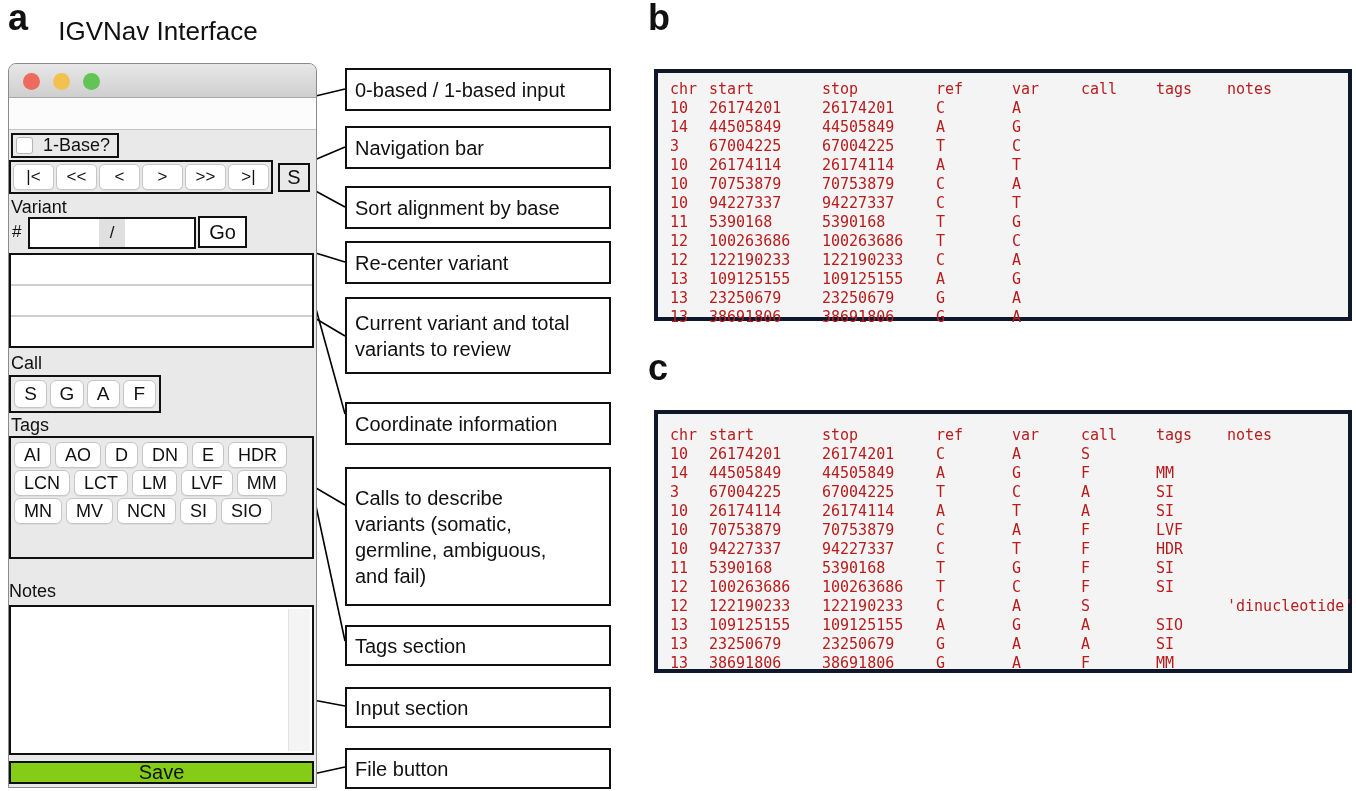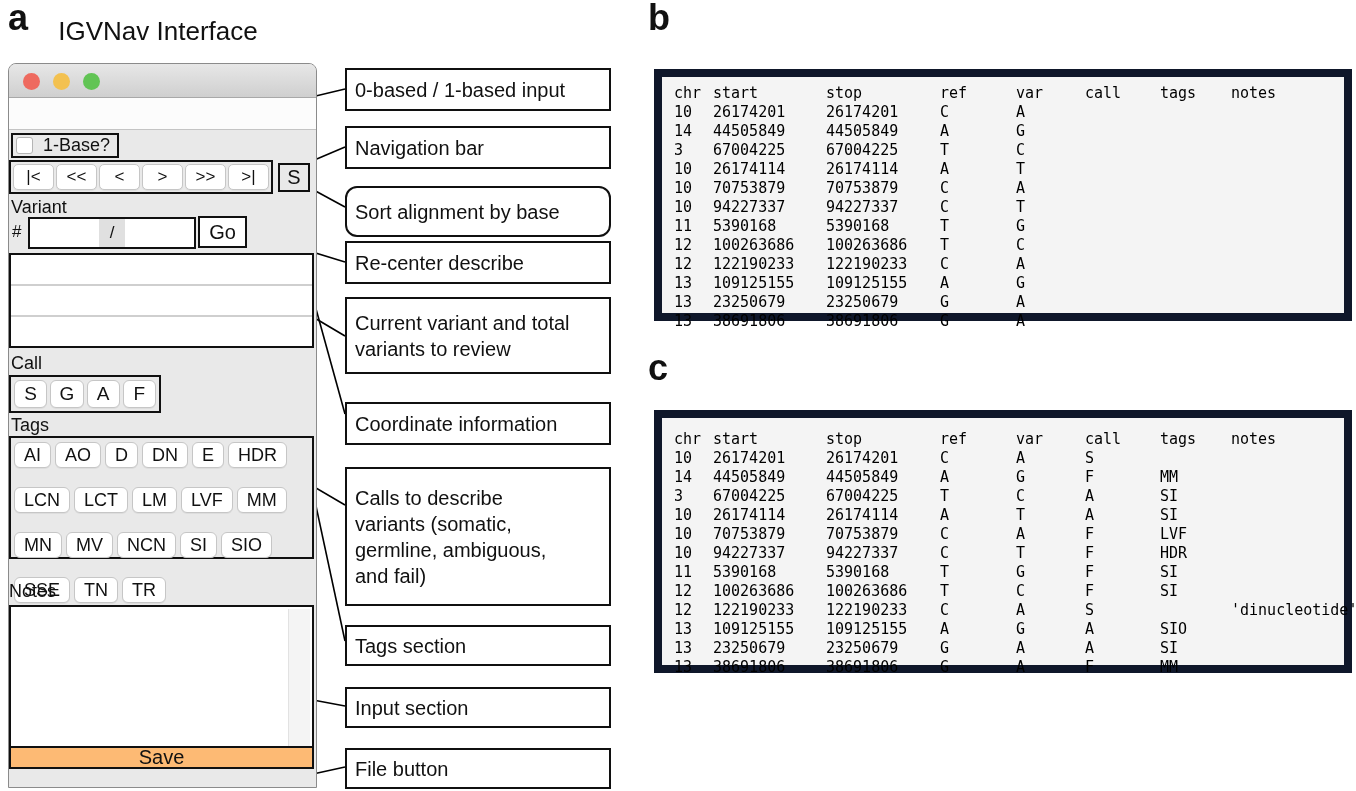--- a/index.html
+++ b/index.html
@@ -47,40 +47,40 @@
 
   .coordbox{left:0px;top:189px;width:305px;height:95px;background:#fff;display:flex;
             flex-direction:column;}
   .coordrow{flex:1;background:#fff;border-bottom:2px solid #cfcfcf;}
   .coordrow:last-child{border-bottom:none;}
 
   .callbox{left:0px;top:311px;width:152px;height:38px;display:flex;gap:3px;padding:3px;}
   .callbox .mbtn{flex:1;font-size:19px;border-radius:6px;}
 
   .tagsbox{left:0px;top:372px;width:305px;height:123px;padding:4px 3px;display:flex;
-           flex-direction:column;gap:19px;}
+           flex-direction:column;gap:2px;}
   .tagrow{display:flex;gap:4px;}
   .tagrow .mbtn{height:26px;padding:0 9px;font-size:18px;border-radius:6px;}
 
   .notesbox{left:0px;top:541px;width:305px;height:150px;background:#fff;}
   .nscroll{position:absolute;right:2px;top:2px;width:21px;height:142px;background:#f4f4f4;
            border-left:1px solid #e2e2e2;}
-  .savebtn{left:0px;top:682px;width:305px;height:23px;background:#fdba74;display:flex;
+  .savebtn{left:0px;top:697px;width:305px;height:23px;background:#84cc16;display:flex;
            align-items:center;justify-content:center;font-size:20px;}
 
   
   .callout{position:absolute;left:345px;width:266px;border:2px solid #101010;background:#fff;
            box-sizing:border-box;display:flex;align-items:center;font-size:20px;
            line-height:26px;padding:2px 8px;white-space:pre-line;}
 
   
   .monotable{position:absolute;left:654px;width:698px;background:#f4f4f4;
-             border:8px solid #0f172a;box-sizing:border-box;
+             border:4px solid #0f172a;box-sizing:border-box;
              font-family:"DejaVu Sans Mono","Liberation Mono",monospace;font-size:15px;
-             color:#000000;}
+             color:#b91c1c;}
   .trow{position:relative;height:19px;}
   .trow span{position:absolute;white-space:pre;}
   .tinner{position:absolute;left:12px;top:0;right:0;bottom:0;}
 </style>
 </head>
 <body>
 
 <div id="fig">
 
   <svg class="connectors" id="connectors">
@@ -162,40 +162,35 @@
           <div class="mbtn">LVF</div>
           <div class="mbtn">MM</div>
         </div>
         <div class="tagrow">
           <div class="mbtn">MN</div>
           <div class="mbtn">MV</div>
           <div class="mbtn">NCN</div>
           <div class="mbtn">SI</div>
           <div class="mbtn">SIO</div>
         </div>
-        <div class="tagrow">
-          <div class="mbtn">SSE</div>
-          <div class="mbtn">TN</div>
-          <div class="mbtn">TR</div>
-        </div>
       </div>
 
     <div class="sec-label" style="left:0px;top:517px;">Notes</div>
     <div class="blackbox notesbox">
       <div class="nscroll"></div>
     </div>
 
     <div class="blackbox savebtn">Save</div>
   </div>
 
   <div id="callouts">
       <div class="callout" style="top: 68px; height: 43px;">0-based / 1-based input</div>
       <div class="callout" style="top: 126px; height: 43px;">Navigation bar</div>
-      <div class="callout" style="top: 186px; height: 51px; border-radius: 12px;">Sort alignment by base</div>
-      <div class="callout" style="top: 241px; height: 43px;">Re-center describe</div>
+      <div class="callout" style="top: 186px; height: 43px;">Sort alignment by base</div>
+      <div class="callout" style="top: 241px; height: 43px;">Re-center variant</div>
       <div class="callout" style="top: 297px; height: 77px;">Current variant and total
 variants to review</div>
       <div class="callout" style="top: 402px; height: 43px;">Coordinate information</div>
       <div class="callout" style="top: 467px; height: 139px;">Calls to describe
 variants (somatic,
 germline, ambiguous,
 and fail)</div>
       <div class="callout" style="top: 625px; height: 41px;">Tags section</div>
       <div class="callout" style="top: 687px; height: 41px;">Input section</div>
       <div class="callout" style="top: 748px; height: 41px;">File button</div>

